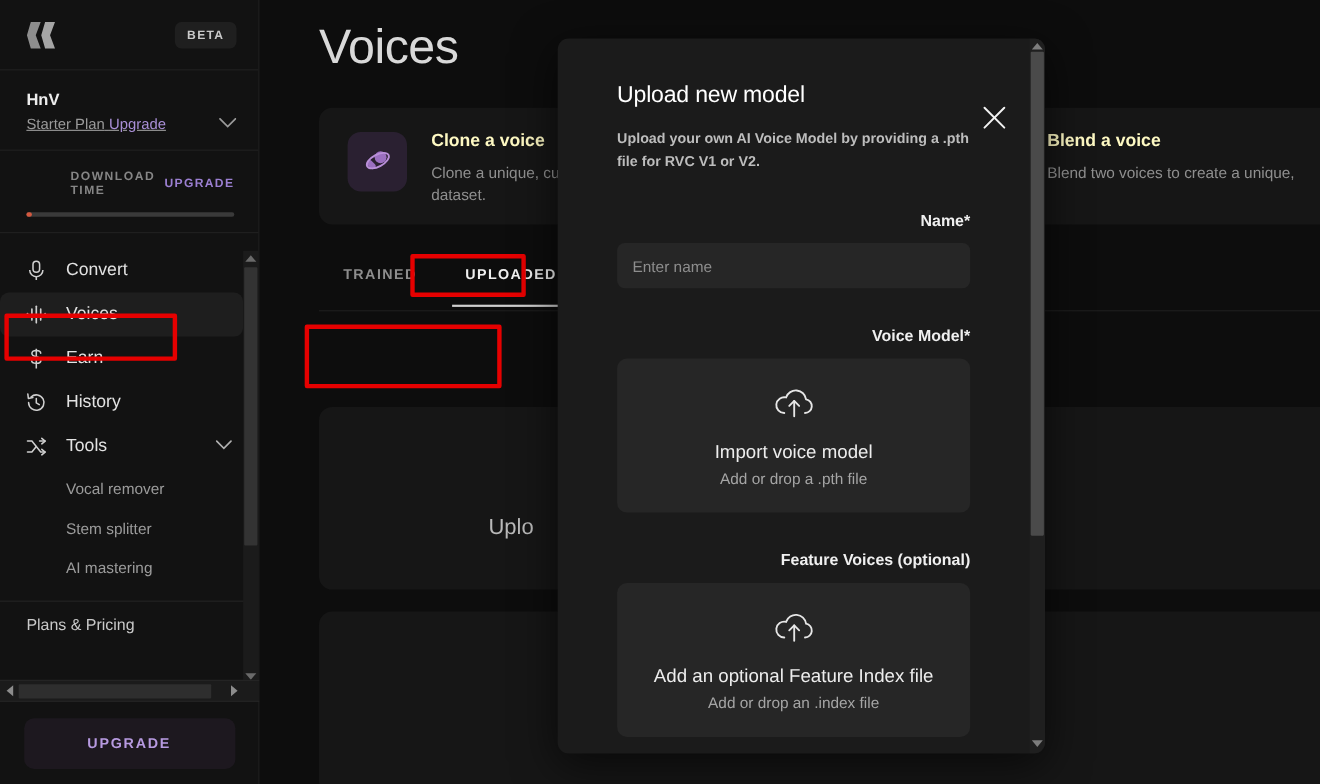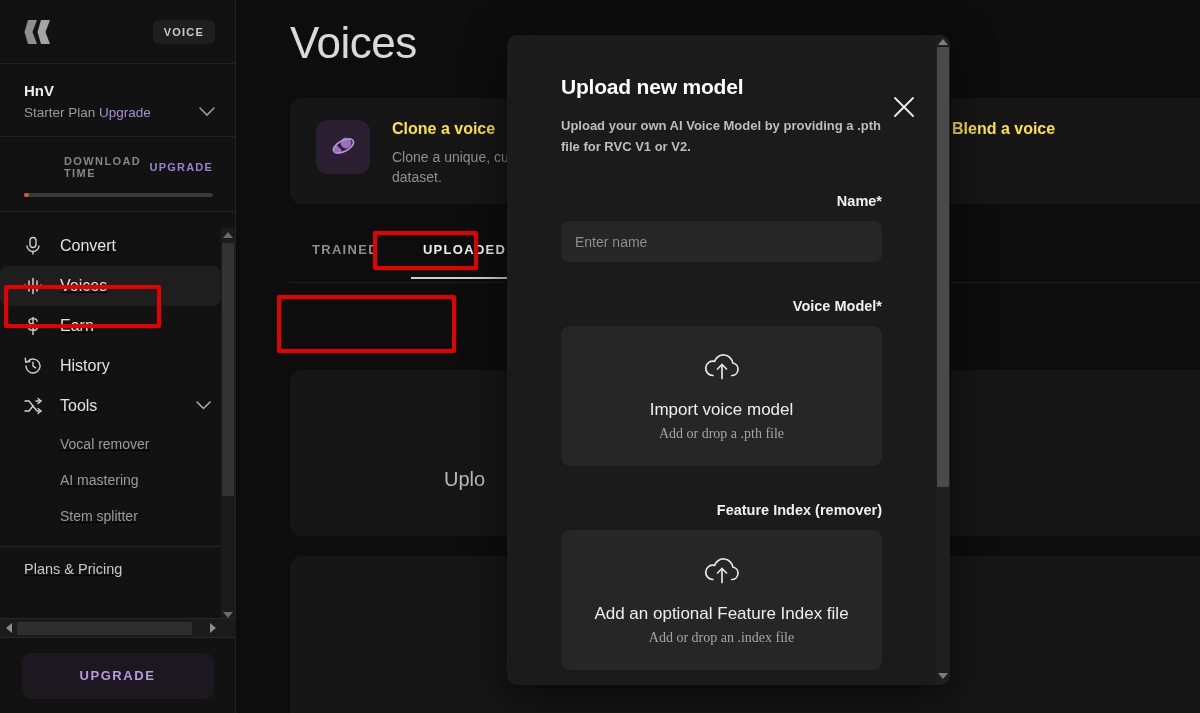--- a/index.html
+++ b/index.html
@@ -24,31 +24,31 @@
   .logo { width: 32px; height: 26px; display: block; }
   .beta-badge {
     background: #1f1f1f; color: #c9c9c9; font-size: 11px; font-weight: bold;
     letter-spacing: 1.2px; padding: 6px 11px; border-radius: 6px;
   }
   .sb-plan {
     padding: 16px 20px 16px 24px; border-bottom: 1px solid #222;
     display: flex; align-items: flex-end; justify-content: space-between;
   }
   .plan-name { font-size: 15px; color: #ededed; font-weight: 600; line-height: 1.5; }
-  .plan-sub { font-size: 13.5px; color: #9a9a9a; margin-top: 2px; }
+  .plan-sub { font-size: 13.5px; color: #9a9a9a; margin-top: 2px; text-decoration: underline; }
   .plan-sub .up { color: #a98fd6; }
   .chev { color: #9a9a9a; font-size: 12px; }
   .sb-dl { padding: 18px 22px 14px 24px; border-bottom: 1px solid #222; }
   .dl-row { display: flex; align-items: center; justify-content: space-between; }
   .dl-label { font-size: 11px; letter-spacing: 1.4px; color: #868686; font-weight: 600; padding-left: 40px; }
   .dl-up { font-size: 11px; letter-spacing: 1.2px; color: #9b7fd1; font-weight: 700; }
   .dl-bar { margin-top: 14px; height: 4px; border-radius: 3px; background: #3a3a3a; position: relative; }
   .dl-bar i { position: absolute; left: 0; top: 0; height: 4px; width: 5px; border-radius: 3px; background: #d4583f; }
 
-  .sb-nav { position: relative; flex: 1; overflow: hidden; padding-top: 14px; text-decoration: underline; }
+  .sb-nav { position: relative; flex: 1; overflow: hidden; padding-top: 14px; }
   .nav-item {
     height: 40px; display: flex; align-items: center; gap: 16px;
     padding-left: 22px; margin: 0 14px 0 0; border-radius: 8px; cursor: pointer;
   }
   .nav-item.active { background: #1e1e1e; }
   .nav-icon { width: 22px; height: 22px; display: flex; align-items: center; justify-content: center; color: #cfcfcf; }
   .nav-label { font-size: 16px; color: #e2e2e2; }
   .nav-chev { margin-left: auto; margin-right: 10px; color: #b0b0b0; font-size: 11px; }
   .nav-sub { padding-left: 60px; height: 36px; display: flex; align-items: center; font-size: 14px; color: #9b9b9b; cursor: pointer; }
   .sb-divider { height: 1px; background: #242424; margin: 12px 0 0 0; }
@@ -78,21 +78,21 @@
   #main { position: absolute; left: 236px; top: 0; right: 0; height: 713px; background: #0d0d0d; overflow: hidden; }
   .page-title { position: absolute; left: 54px; top: 18px; font-size: 44px; font-weight: 400; color: #d9d9d9; letter-spacing: -0.5px; }
 
   .card {
     position: absolute; background: #161616; border-radius: 12px; padding: 22px 26px;
     display: flex; gap: 22px; align-items: flex-start;
   }
   .card-a { left: 54px; top: 98px; width: 470px; height: 106px; }
   .card-b { left: 690px; top: 98px; width: 470px; height: 106px; }
   .card-icon { width: 54px; height: 54px; border-radius: 12px; background: #2a2031; display: flex; align-items: center; justify-content: center; flex: 0 0 auto; }
-  .card-title { font-size: 16px; font-weight: 700; color: #fde047; margin-bottom: 9px; }
+  .card-title { font-size: 16px; font-weight: 700; color: #fef9c3; margin-bottom: 9px; }
   .card-desc { font-size: 14px; color: #8f8f8f; line-height: 1.45; }
 
   .tabs { position: absolute; left: 54px; top: 234px; display: flex; gap: 0; align-items: center; }
   .tab { font-size: 13px; font-weight: 700; letter-spacing: 1.3px; color: #8d8d8d; padding: 8px 22px; cursor: pointer; position: relative; }
   .tab.active { color: #efefef; }
   .tab.active::after { content: ""; position: absolute; left: 10px; right: 10px; bottom: -14px; height: 2px; background: #cfcfcf; }
   .tabs-rule { position: absolute; left: 54px; right: 0; top: 282px; height: 1px; background: #1e1e1e; }
 
   .upload-voice-btn {
     position: absolute; left: 288px; top: 304px; width: 157px; height: 39px; border-radius: 7px;
@@ -110,36 +110,36 @@
   .hl { position: absolute; border: 4px solid #e60000; border-radius: 2px; pointer-events: none; }
   .hl-voices { left: 4px; top: 285px; width: 157px; height: 43px; }
   .hl-uploaded { left: 373px; top: 231px; width: 105px; height: 39px; }
   .hl-upload-btn { left: 277px; top: 295px; width: 179px; height: 58px; }
   .modal {
     position: absolute; left: 507px; top: 35px; width: 443px; height: 650px;
     background: #1b1b1b; border-radius: 10px; overflow: hidden;
     box-shadow: 0 10px 40px rgba(0,0,0,0.6);
   }
   .modal-body { position: absolute; left: 0; top: 0; width: 429px; height: 650px; padding: 40px 54px 0 54px; overflow: hidden; }
-  .modal-title { font-size: 21px; font-weight: 700; color: #fff; letter-spacing: -0.2px; }
+  .modal-title { font-size: 21px; font-weight: 400; color: #fff; letter-spacing: -0.2px; }
   .modal-sub { margin-top: 16px; font-size: 13px; font-weight: 700; color: #bdbdbd; line-height: 1.62; }
   .close-x { position: absolute; right: 34px; top: 60px; width: 24px; height: 24px; cursor: pointer; }
   .field-label { margin-top: 36px; font-size: 14.5px; font-weight: 700; color: #f0f0f0; text-align: right; }
   .text-input {
     margin-top: 12px; width: 321px; height: 41px; background: #262626; border: none; border-radius: 7px;
     color: #cfcfcf; font-size: 14px; padding: 0 14px; font-family: "Liberation Sans", sans-serif;
   }
   .text-input::placeholder { color: #8d8d8d; }
   .dropzone {
     margin-top: 12px; width: 321px; height: 140px; background: #262626; border-radius: 9px;
     display: flex; flex-direction: column; align-items: center; justify-content: center; gap: 6px; cursor: pointer;
   }
   .dz-icon { color: #e6e6e6; margin-bottom: 8px; }
   .dz-title { font-size: 17px; color: #ededed; }
-  .dz-sub { font-size: 14px; color: #a5a5a5; font-family: Liberation Serif, serif; }
+  .dz-sub { font-size: 14px; color: #a5a5a5; }
 
   
   .m-vscroll { position: absolute; right: 0; top: 0; width: 14px; height: 650px; background: #1f1f1f; }
   .m-vthumb { position: absolute; right: 1px; top: 12px; width: 12px; height: 440px; background: #4a4a4a; border-radius: 1px; }
   .m-arrow { position: absolute; right: 2px; width: 0; height: 0; }
   .m-arrow.up { top: 4px; border-left: 5px solid transparent; border-right: 5px solid transparent; border-bottom: 6px solid #7d7d7d; }
   .m-arrow.dn { top: 638px; border-left: 5px solid transparent; border-right: 5px solid transparent; border-top: 6px solid #7d7d7d; }
 </style>
 </head>
 <body>
@@ -148,21 +148,21 @@
 
   <div id="sidebar">
 
     <div class="sb-top">
       <span>
         <svg class="logo" viewBox="0 0 32 26" aria-hidden="true">
           <path d="M4 1 L13 1 L8.5 13 L13 25 L4 25 L0.5 13 Z" fill="#8e8e8e"></path>
           <path d="M17 1 L26 1 L21.5 13 L26 25 L17 25 L13.5 13 Z" fill="#a5a5a5"></path>
         </svg>
       </span>
-      <span class="beta-badge">VOICE</span>
+      <span class="beta-badge">BETA</span>
     </div>
 
     <div class="sb-plan">
       <div>
         <div class="plan-name">HnV</div>
         <div class="plan-sub">
           <span>Starter Plan</span>
           <span class="up">Upgrade</span>
         </div>
       </div>
@@ -245,24 +245,24 @@
           <svg width="15" height="9" viewBox="0 0 15 9">
               <path d="M1 1 L7.5 7.5 L14 1" stroke="#b0b0b0" stroke-width="1.5" fill="none" stroke-linecap="round"></path>
             </svg>
         </span>
       </div>
 
       <div class="nav-sub">
         <span>Vocal remover</span>
       </div>
       <div class="nav-sub">
+        <span>Stem splitter</span>
+      </div>
+      <div class="nav-sub">
         <span>AI mastering</span>
-      </div>
-      <div class="nav-sub">
-        <span>Stem splitter</span>
       </div>
 
       <div class="sb-divider"></div>
       <div class="plans-row">
         <span>Plans &amp; Pricing</span>
       </div>
     </div>
 
     <div class="sb-bottom">
       <button class="upgrade-btn">UPGRADE</button>
@@ -293,20 +293,21 @@
       <div>
         <div class="card-title">Clone a voice</div>
         <div class="card-desc">Clone a unique, cu</div>
         <div class="card-desc">dataset.</div>
       </div>
     </div>
 
     <div class="card card-b">
       <div>
         <div class="card-title">Blend a voice</div>
+        <div class="card-desc">Blend two voices to create a unique,</div>
       </div>
     </div>
 
     <div class="tabs">
       <div class="tab">TRAINED</div>
       <div class="tab active">UPLOADED</div>
       <div class="tab">SA</div>
     </div>
     <div class="tabs-rule"></div>
 
@@ -335,21 +336,21 @@
           <svg width="40" height="32" viewBox="0 0 40 32">
             <path d="M11 25.5a7.2 7.2 0 1 1 1.6-14.2A9.4 9.4 0 0 1 30.8 13a6.3 6.3 0 0 1 -1 12.5" stroke="#e6e6e6" stroke-width="1.7" fill="none" stroke-linecap="round"></path>
             <line x1="20" y1="28.5" x2="20" y2="14.5" stroke="#e6e6e6" stroke-width="1.7" stroke-linecap="round"></line>
             <path d="M15.5 19 L20 14.5 L24.5 19" stroke="#e6e6e6" stroke-width="1.7" fill="none" stroke-linecap="round" stroke-linejoin="round"></path>
           </svg>
         </span>
         <div class="dz-title">Import voice model</div>
         <div class="dz-sub">Add or drop a .pth file</div>
       </div>
 
-      <div class="field-label">Feature Index (remover)</div>
+      <div class="field-label">Feature Voices (optional)</div>
       <div class="dropzone">
         <span class="dz-icon">
           <svg width="40" height="32" viewBox="0 0 40 32">
             <path d="M11 25.5a7.2 7.2 0 1 1 1.6-14.2A9.4 9.4 0 0 1 30.8 13a6.3 6.3 0 0 1 -1 12.5" stroke="#e6e6e6" stroke-width="1.7" fill="none" stroke-linecap="round"></path>
             <line x1="20" y1="28.5" x2="20" y2="14.5" stroke="#e6e6e6" stroke-width="1.7" stroke-linecap="round"></line>
             <path d="M15.5 19 L20 14.5 L24.5 19" stroke="#e6e6e6" stroke-width="1.7" fill="none" stroke-linecap="round" stroke-linejoin="round"></path>
           </svg>
         </span>
         <div class="dz-title">Add an optional Feature Index file</div>
         <div class="dz-sub">Add or drop an .index file</div>

